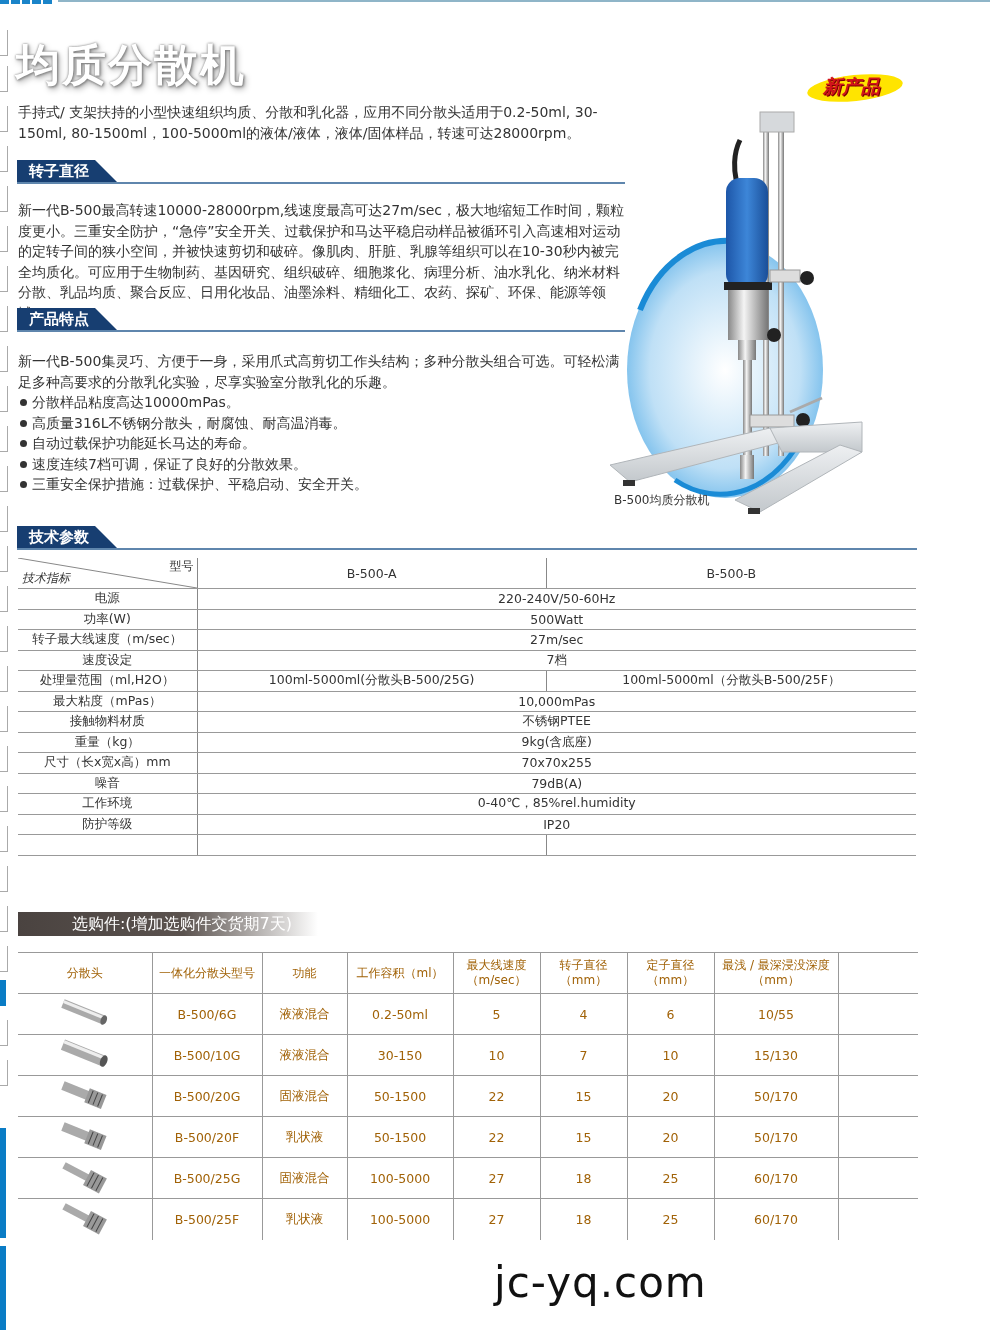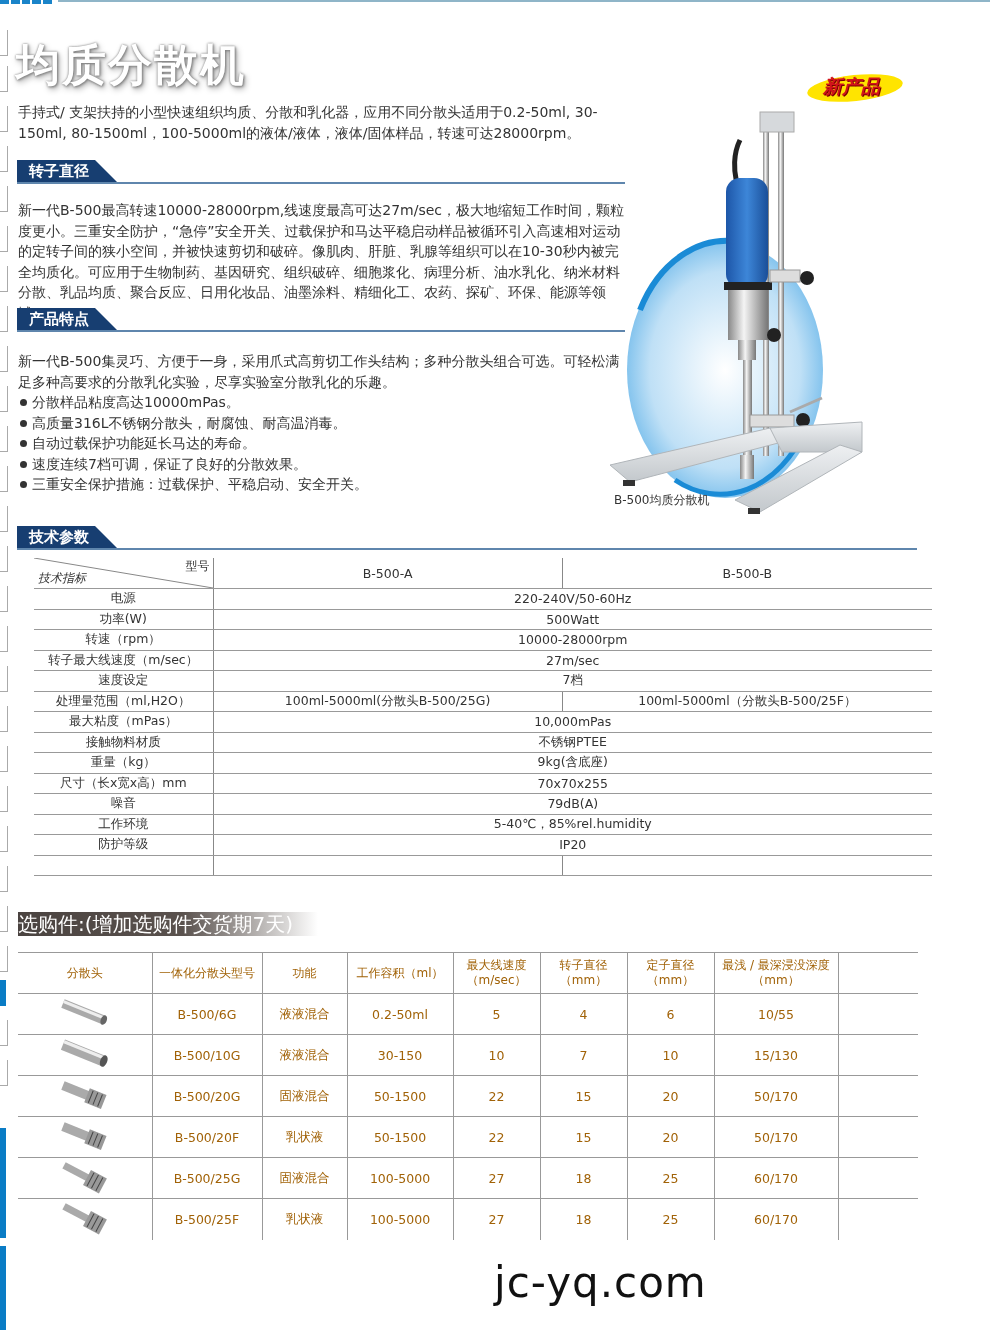--- a/index.html
+++ b/index.html
@@ -33,34 +33,34 @@
   .bullets { list-style: none; }
   .bullets li { position: relative; padding-left: 14px; }
   .bullets li::before { content: ""; position: absolute; left: 2px; top: 7px; width: 7px; height: 7px; background: #333; border-radius: 50%; }
 
   
   .product { position: absolute; left: 600px; top: 60px; width: 300px; height: 460px; }
   .badge-new { position: absolute; left: 205px; top: 8px; width: 100px; height: 36px; }
   .caption { position: absolute; left: 14px; top: 432px; font-size: 12px; color: #333; }
 
   
-  .spec { position: absolute; left: 18px; top: 558px; width: 898px; border-collapse: collapse; font-size: 12.5px; color: #333; margin-left: 16px; }
+  .spec { position: absolute; left: 18px; top: 558px; width: 898px; border-collapse: collapse; font-size: 12.5px; color: #333; }
   .spec td { border-bottom: 1.5px solid #999; text-align: center; height: 20.5px; padding: 0; }
   .spec td.lbl { width: 179px; border-right: 1px solid #888; }
   .spec td.split { border-right: 1px solid #888; }
   .spec tr.hdr td { height: 30px; }
   .diag { position: relative; height: 30px; }
   .diag svg { position: absolute; left: 0; top: 0; }
   .diag .a { position: absolute; right: 3px; top: 0; font-size: 12px; }
   .diag .b { position: absolute; left: 4px; bottom: 1px; font-size: 12px; font-style: italic; }
 
   
   .opt-head { position: absolute; left: 18px; top: 912px; width: 300px; height: 24px;
               background: linear-gradient(90deg, #4a4340 0%, #5a524e 55%, rgba(255,255,255,0) 100%);
-              color: #fff; font-size: 20px; line-height: 24px; padding-left: 0; }
+              color: #fff; font-size: 16px; line-height: 24px; padding-left: 28px; text-align: center; }
 
   .opt { position: absolute; left: 18px; top: 952px; width: 900px; border-collapse: collapse; font-size: 12.5px; color: #a16207; }
   .opt td { border-bottom: 1.5px solid #999; border-right: 1px solid #999; text-align: center; height: 41px; padding: 0; }
   .opt tr.h td { font-size: 12px; line-height: 15px; }
   .opt tr:first-child td { border-top: 1.5px solid #999; }
   .opt td:last-child { border-right: none; }
   .opt tr:last-child td { border-bottom: none; margin-left: 16px; }
   .head-img { display: inline-block; width: 56px; height: 34px; }
 
   .footer-url { position: absolute; left: 494px; top: 1258px; font-size: 42px; color: #111; font-family: "DejaVu Sans", sans-serif; letter-spacing: 1px; }
@@ -221,24 +221,20 @@
   </tr>
   <tr>
         <td class="lbl">电源</td>
         <td colspan="2">220-240V/50-60Hz</td>
       </tr>
   <tr>
         <td class="lbl">功率(W)</td>
         <td colspan="2">500Watt</td>
       </tr>
   <tr>
-        <td class="lbl">转速（rpm）</td>
-        <td colspan="2">10000-28000rpm</td>
-      </tr>
-  <tr>
         <td class="lbl">转子最大线速度（m/sec）</td>
         <td colspan="2">27m/sec</td>
       </tr>
   <tr>
         <td class="lbl">速度设定</td>
         <td colspan="2">7档</td>
       </tr>
   <tr>
         <td class="lbl">处理量范围（ml,H2O）</td>
         <td class="split">100ml-5000ml(分散头B-500/25G)</td>
@@ -259,21 +255,21 @@
   <tr>
         <td class="lbl">尺寸（长x宽x高）mm</td>
         <td colspan="2">70x70x255</td>
       </tr>
   <tr>
         <td class="lbl">噪音</td>
         <td colspan="2">79dB(A)</td>
       </tr>
   <tr>
         <td class="lbl">工作环境</td>
-        <td colspan="2">5-40℃，85%rel.humidity</td>
+        <td colspan="2">0-40℃，85%rel.humidity</td>
       </tr>
   <tr>
         <td class="lbl">防护等级</td>
         <td colspan="2">IP20</td>
       </tr>
   <tr>
         <td class="lbl"></td>
         <td class="split"></td>
         <td></td>
       </tr>

